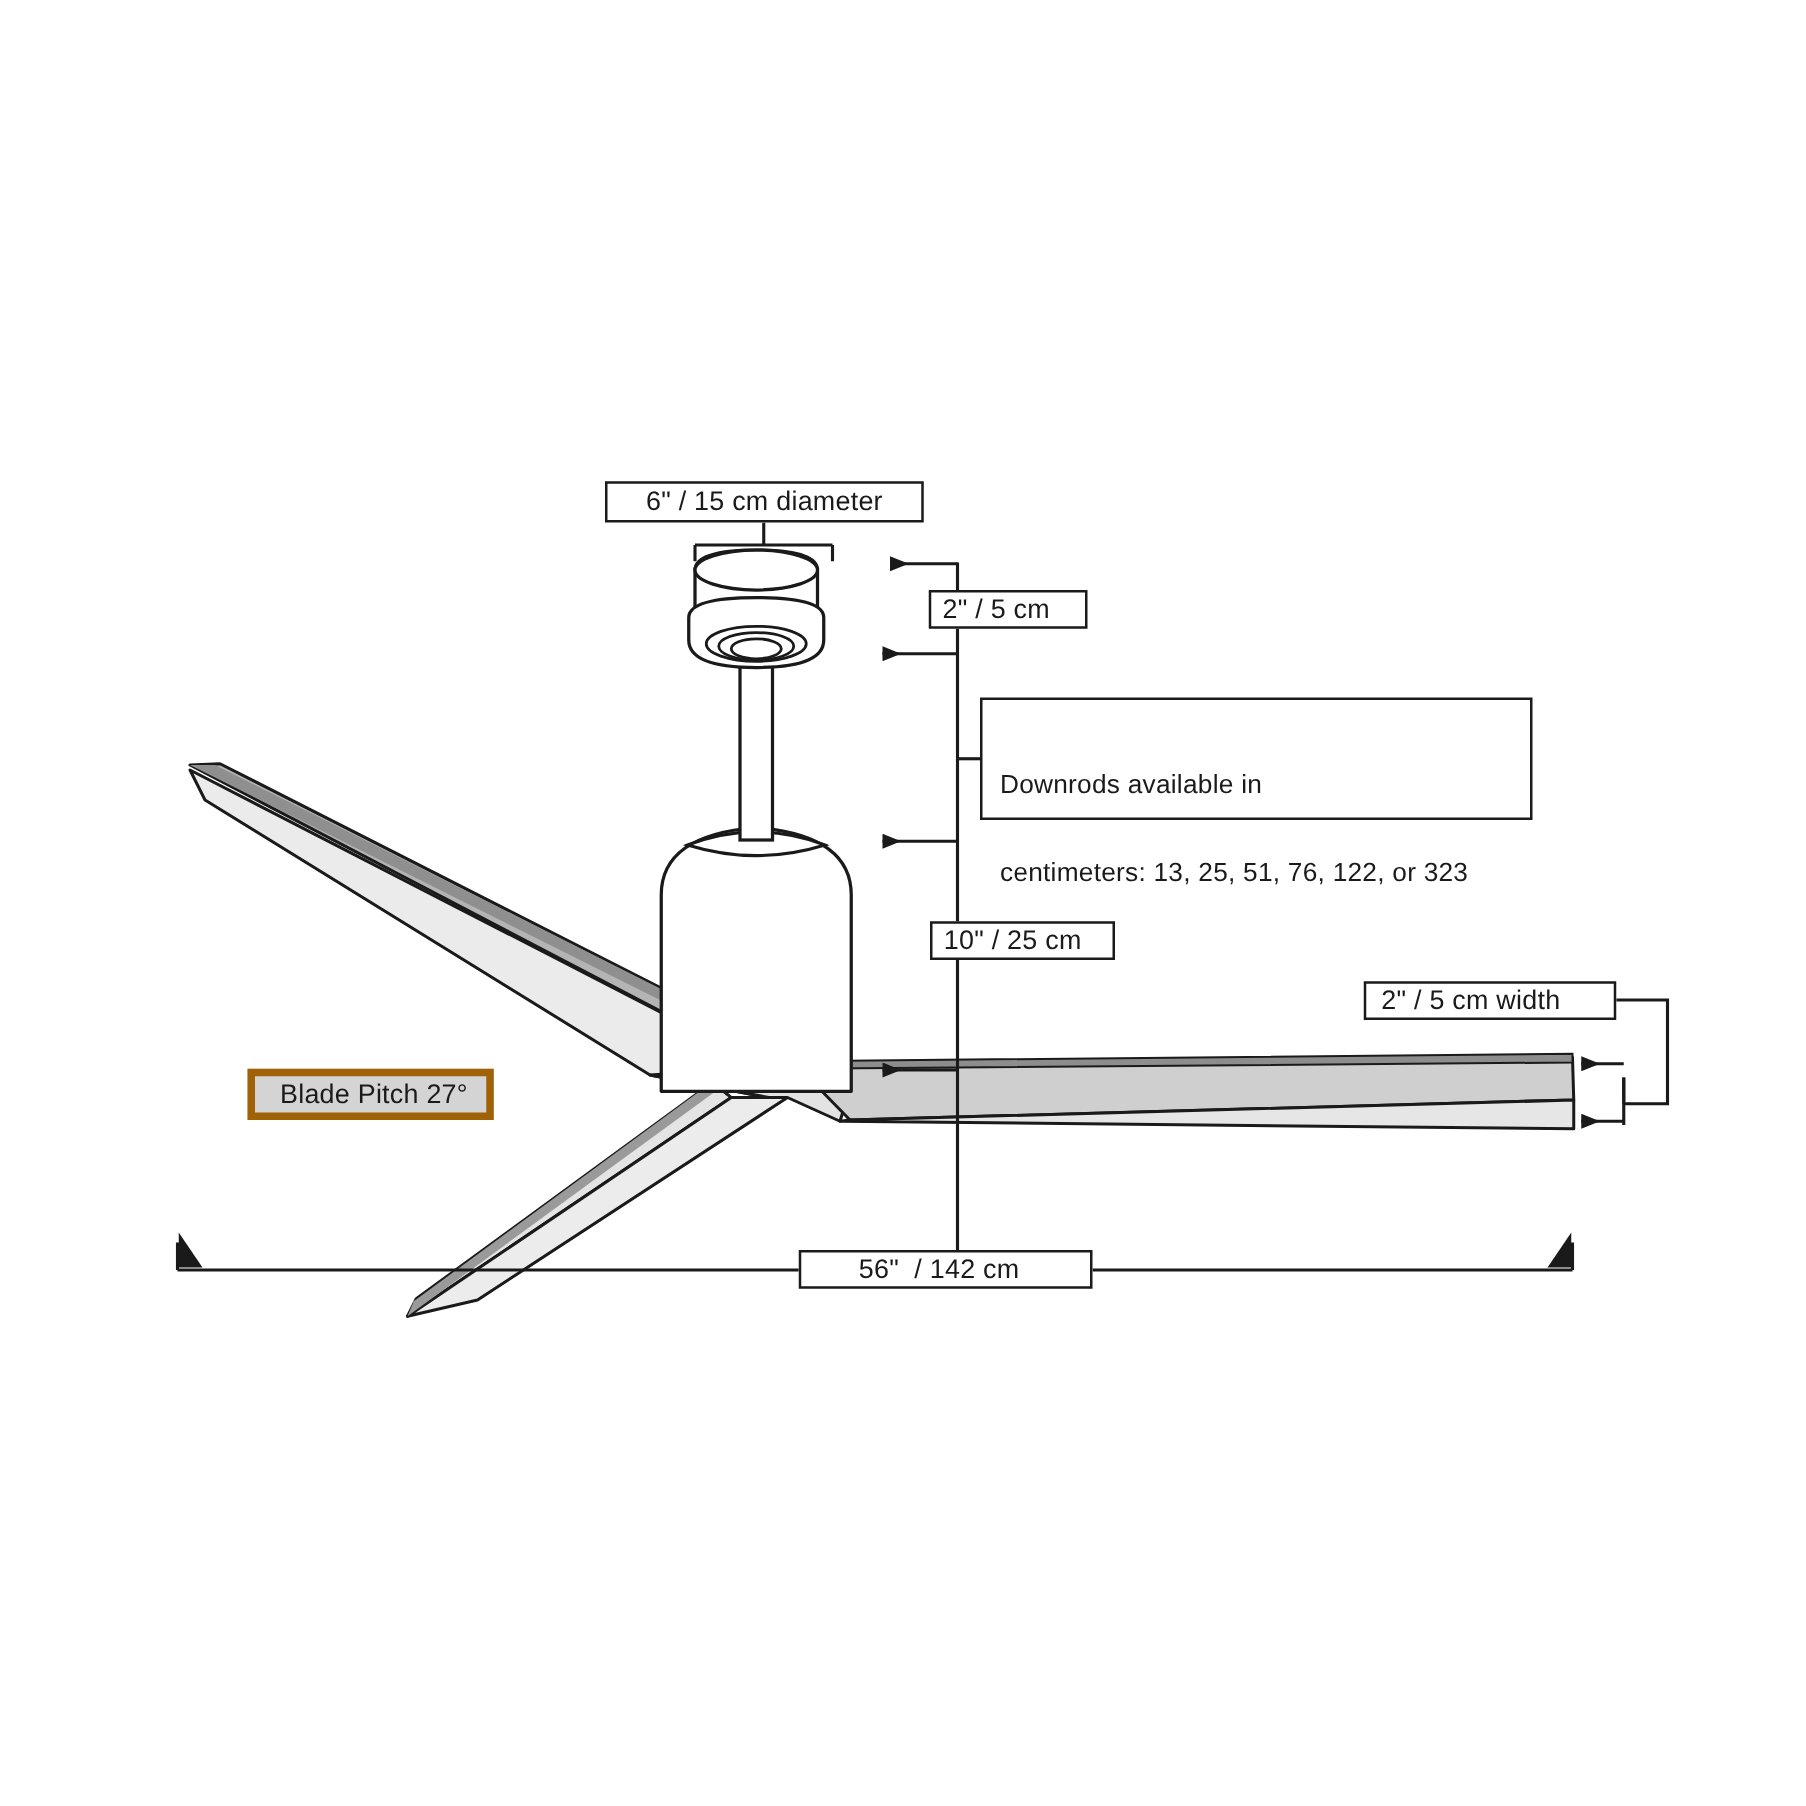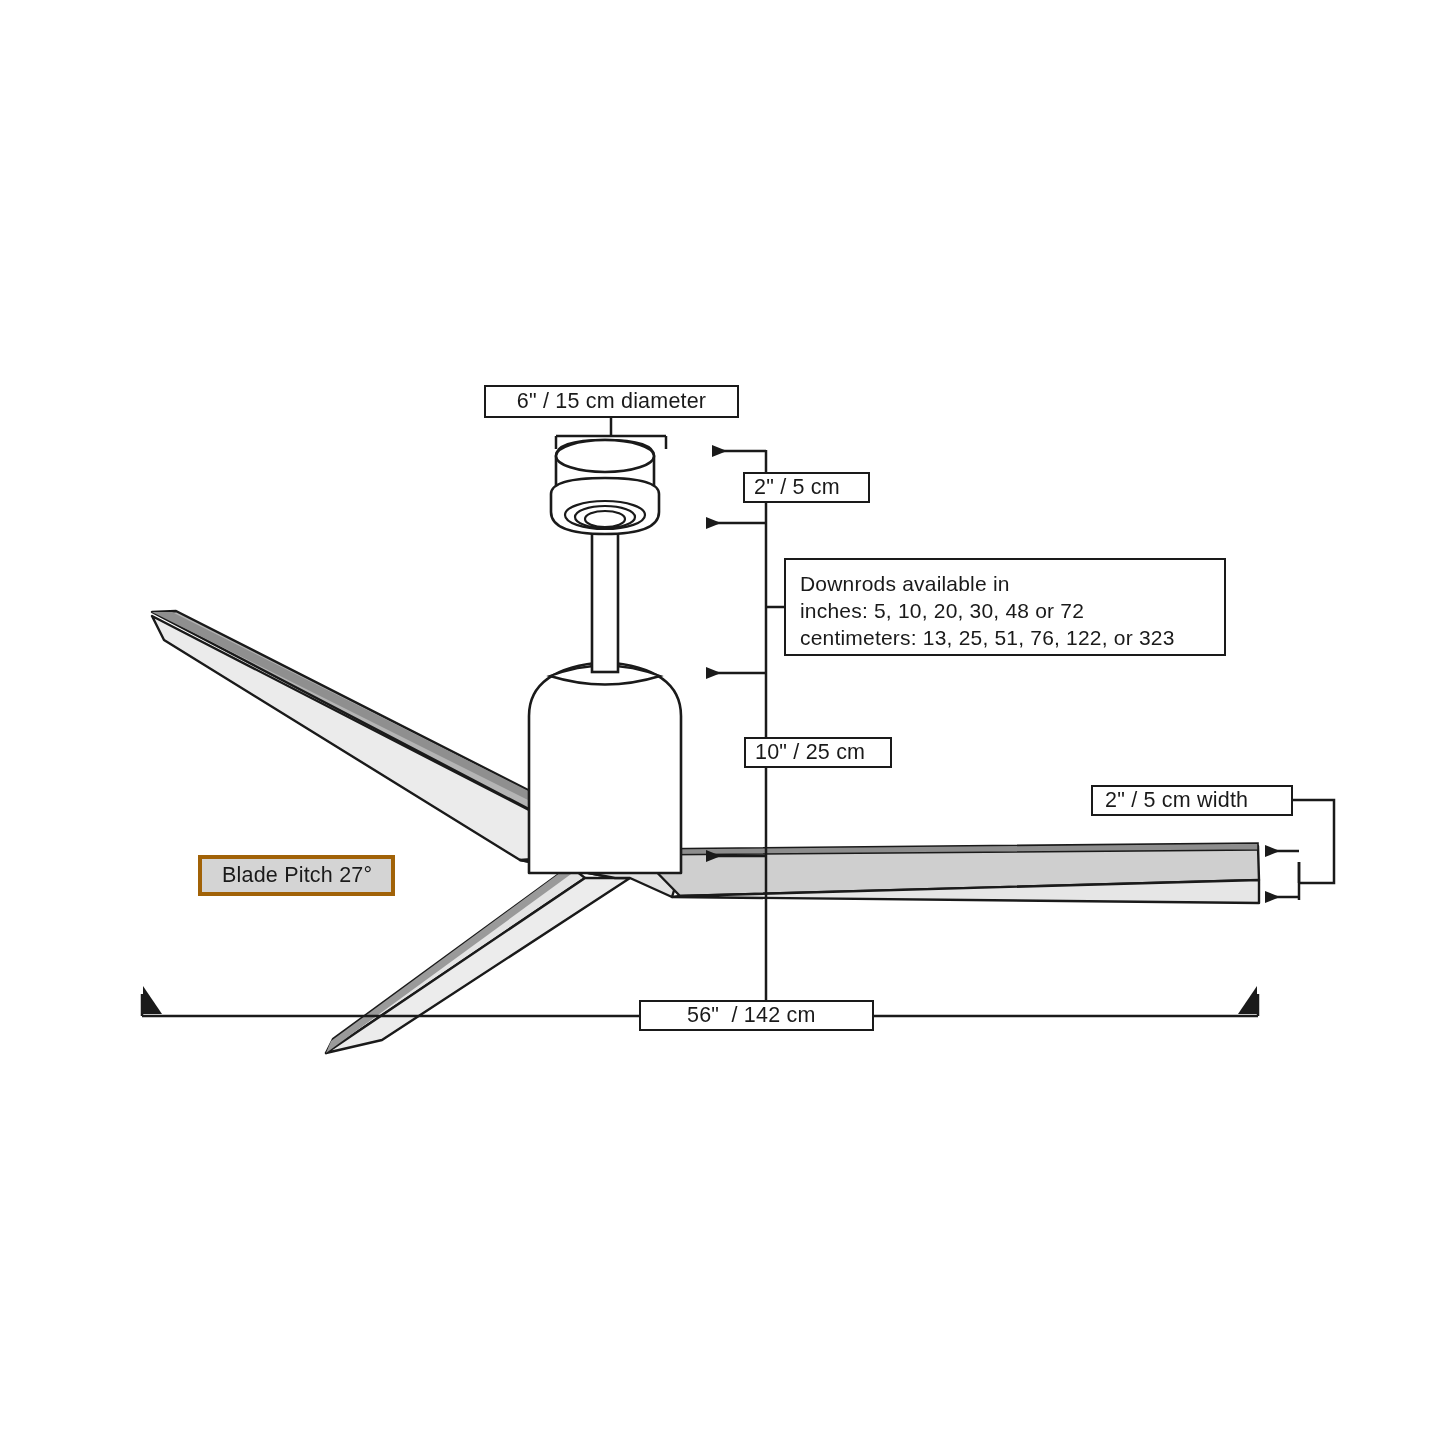--- a/index.html
+++ b/index.html
@@ -39,23 +39,23 @@
     letter-spacing: 0.2px;
   }
   .callout.center { justify-content: center; }
   .callout.multiline {
     display: block;
     white-space: normal;
     line-height: 1.28;
   }
   .callout.shaded {
     background: #d4d4d4;
-    border: 4px solid #a16207;
-  }
-  .cl-line { display: block; }
+    border: 6px solid #a16207;
+  }
+  .cl-line { display: block; margin-top: 44px; }
 
   
   #callout-canopy-diameter {
     left: 484px; top: 385px; width: 255px; height: 33px;
     font-size: 21.5px;
   }
   #callout-canopy-height {
     left: 743px; top: 472px; width: 127px; height: 31px;
     font-size: 21.5px; padding-left: 9px;
   }
@@ -200,21 +200,20 @@
   <div class="callout center" id="callout-canopy-diameter">
     <span>6" / 15 cm diameter</span>
   </div>
 
   <div class="callout" id="callout-canopy-height">
     <span>2" / 5 cm</span>
   </div>
 
   <div class="callout multiline" id="callout-downrods">
     <span class="cl-line">Downrods available in</span>
-    <span class="cl-line">inches: 5, 10, 20, 30, 48 or 72</span>
     <span class="cl-line">centimeters: 13, 25, 51, 76, 122, or 323</span>
   </div>
 
   <div class="callout" id="callout-motor-height">
     <span>10" / 25 cm</span>
   </div>
 
   <div class="callout" id="callout-blade-width">
     <span>2" / 5 cm width</span>
   </div>

